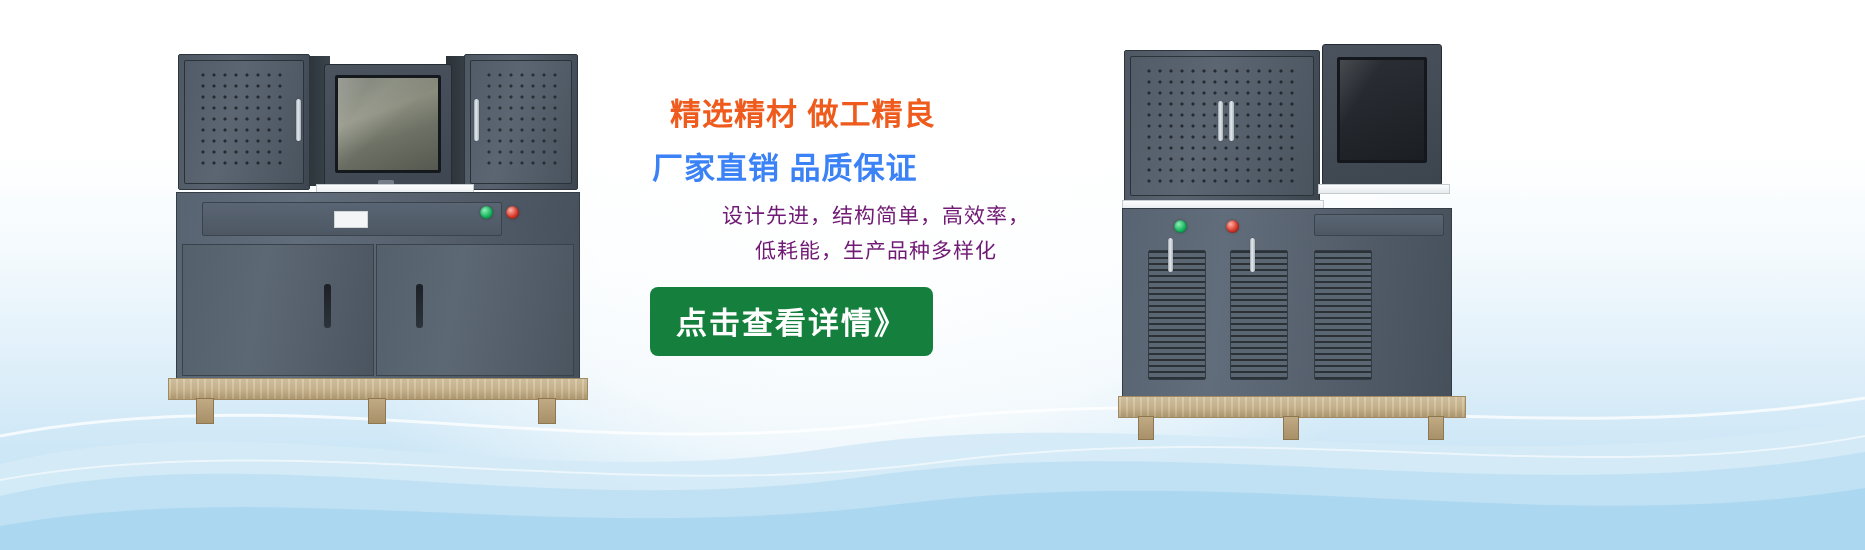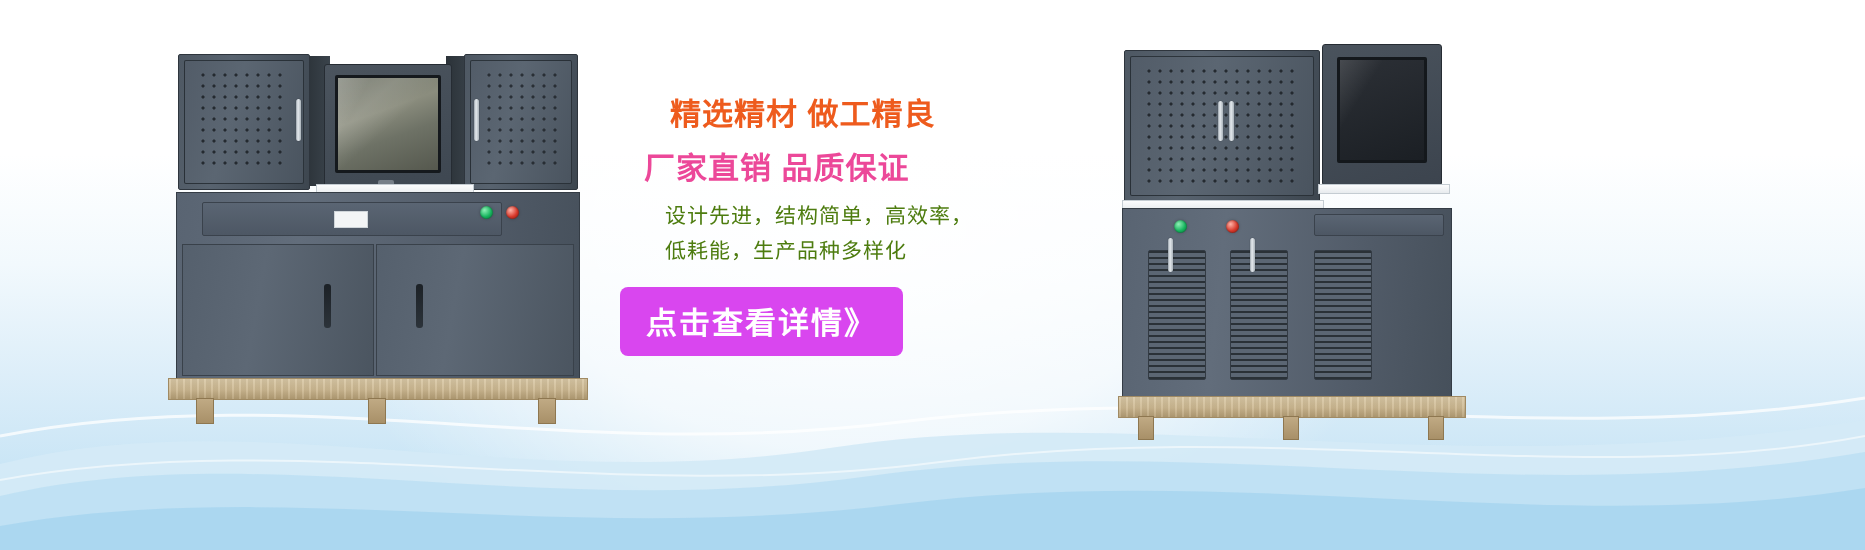--- a/index.html
+++ b/index.html
@@ -189,36 +189,38 @@
     white-space: nowrap;
   }
 
   .sub1, .sub2 {
     font-size: 31px;
     font-weight: 700;
     letter-spacing: 1px;
     white-space: nowrap;
   }
   .sub1 { color: #ee5b1d; margin-top: 19px; margin-left: 50px; }
-  .sub2 { color: #ec4899; margin-top: 9px;  margin-left: 24px; }
+  .sub2 { color: #3b82f6; margin-top: 9px;  margin-left: 32px; }
 
   .desc {
-    color: #4d7c0f;
+    color: #701a75;
     font-size: 21px;
     letter-spacing: 1px;
     line-height: 1.68;
-    margin-left: 45px;
+    margin-left: 32px;
     margin-top: 10px;
     white-space: nowrap;
+    text-align: center;
   }
 
   .cta {
     display: inline-block;
     margin-top: 18px;
-    background: #d946ef;
+    margin-left: 30px;
+    background: #15803d;
     color: #ffffff;
     border: none;
     border-radius: 8px;
     padding: 11px 26px 13px 26px;
     font-size: 31px;
     font-weight: 700;
     letter-spacing: 2px;
     font-family: "Liberation Sans", "DejaVu Sans", sans-serif;
     cursor: pointer;
     white-space: nowrap;

